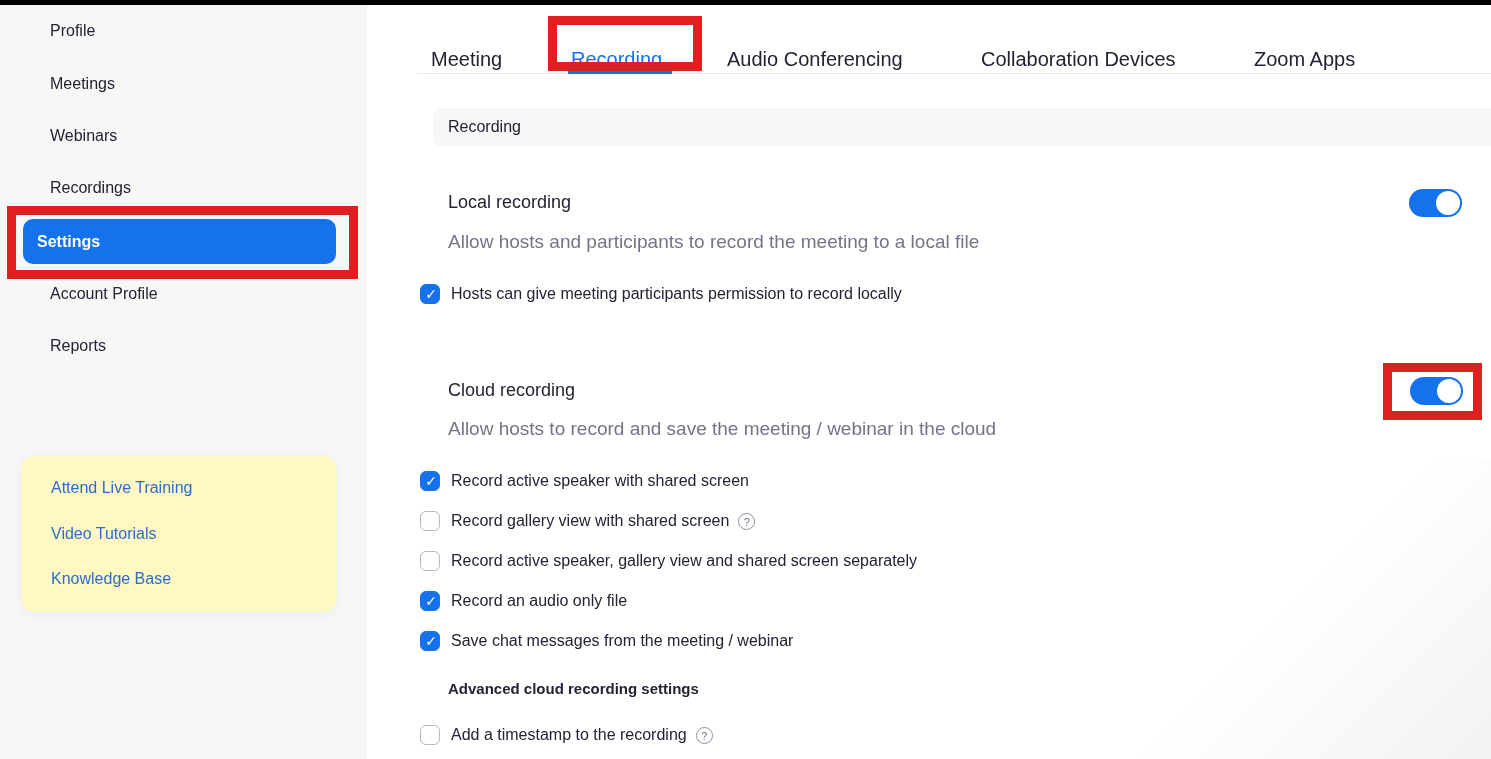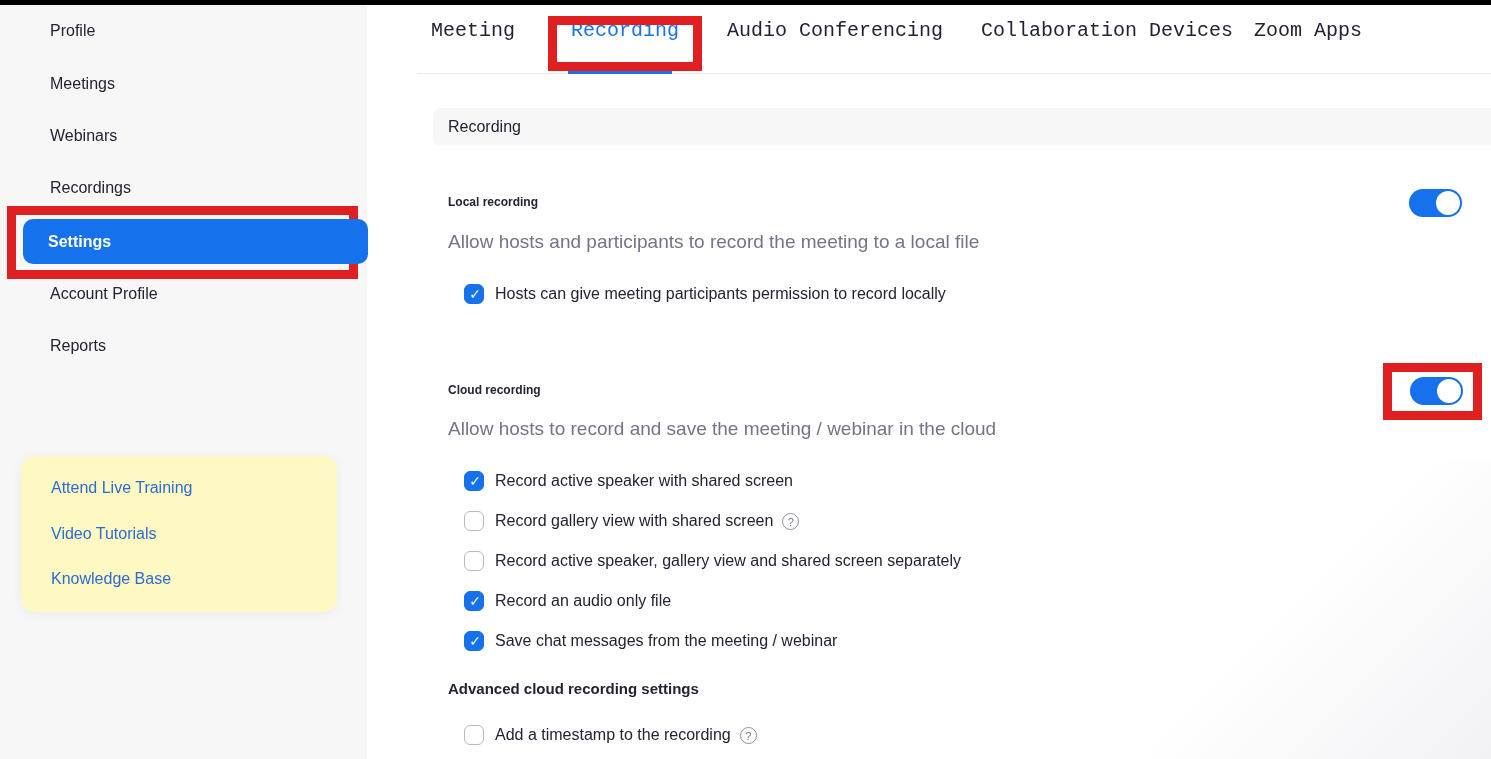--- a/index.html
+++ b/index.html
@@ -25,59 +25,59 @@
   .sidebar{position:absolute;left:0;top:5px;width:367px;height:754px;background:var(--panel);}
   .side-item{
     position:absolute;left:50px;height:22px;line-height:22px;
     font-size:16px;color:var(--ink);text-decoration:none;display:block;cursor:pointer;text-align:right;
   }
   .settings-annotation{
     position:absolute;left:7px;top:201px;width:351px;height:73px;
     border:9px solid var(--annotation);
   }
   .settings-btn{
-    position:absolute;left:23px;top:214px;width:345px;height:45px;
+    position:absolute;left:23px;top:214px;width:313px;height:45px;
     background:var(--accent);border-radius:10px;
     color:#fff;font-weight:700;font-size:16px;line-height:45px;
-    padding-left:25px;cursor:pointer;
+    padding-left:14px;cursor:pointer;
   }
   .help-card{
     position:absolute;left:21px;top:451px;width:316px;height:156px;
     background:#fef9c3;border-radius:14px;
     box-shadow:0 2px 12px rgba(0,0,0,0.05);
   }
   .help-link{
     position:absolute;left:30px;height:20px;line-height:20px;
     font-size:16px;color:var(--link);text-decoration:none;display:block;cursor:pointer;
   }
 
   
   .tab{
-    position:absolute;top:18px;height:26px;line-height:26px;
-    font-size:20px;color:var(--ink);text-decoration:none;display:block;cursor:pointer;font-family:Liberation Mono, monospace;
+    position:absolute;top:46px;height:26px;line-height:26px;
+    font-size:20px;color:var(--ink);text-decoration:none;display:block;cursor:pointer;
   }
   .tab.active{color:var(--accent);}
   .tabbar-line{position:absolute;left:417px;right:0;top:73px;height:1px;background:#e9e9ee;}
   .tab-underline{position:absolute;left:568px;top:70px;width:104px;height:4px;background:var(--accent);}
   .tab-annotation{
     position:absolute;left:548px;top:16px;width:154px;height:55px;
     border:9px solid var(--annotation);
   }
 
   
   .section-bar{
     position:absolute;left:433px;right:0;top:108px;height:38px;
     background:var(--panel);border-radius:8px 0 0 8px;
     font-size:16px;color:var(--ink);line-height:38px;padding-left:15px;
   }
-  .setting-title{position:absolute;left:448px;height:22px;line-height:22px;font-size:12px;font-weight:700;color:var(--ink);}
+  .setting-title{position:absolute;left:448px;height:22px;line-height:22px;font-size:18px;font-weight:400;color:var(--ink);}
   .setting-desc{position:absolute;left:448px;height:22px;line-height:22px;font-size:19px;color:var(--muted);}
   .adv-title{position:absolute;left:448px;height:20px;line-height:20px;font-size:15px;font-weight:700;color:var(--ink);}
 
-  .check-row{position:absolute;left:464px;height:22px;display:flex;align-items:center;}
+  .check-row{position:absolute;left:420px;height:22px;display:flex;align-items:center;}
   .checkbox{
     width:20px;height:20px;border-radius:6px;flex:0 0 20px;
     border:1.5px solid #b7b7c2;background:#fff;cursor:pointer;position:relative;
   }
   .checkbox.checked{background:var(--accent);border-color:var(--accent);}
   .checkbox.checked::after{
     content:"\2713";position:absolute;left:0;top:0;width:20px;height:20px;
     color:#fff;font-size:14px;font-weight:700;line-height:19px;text-align:center;
   }
   .check-label{margin-left:11px;font-size:16px;color:var(--ink);line-height:22px;}

